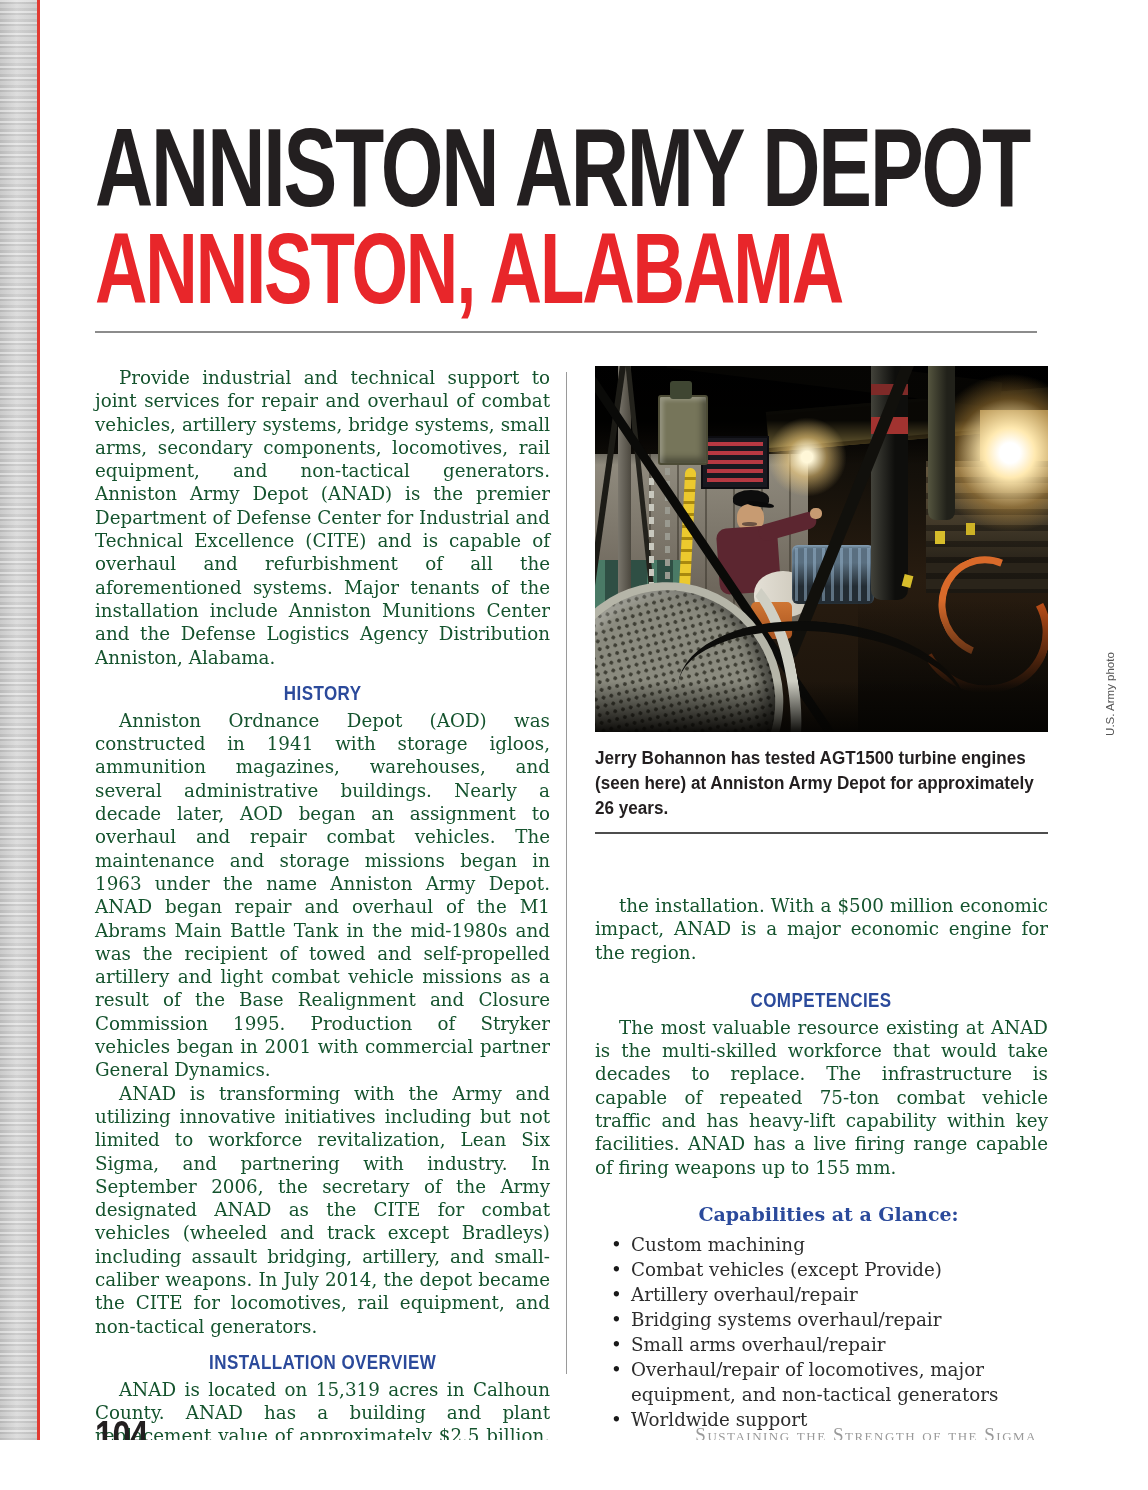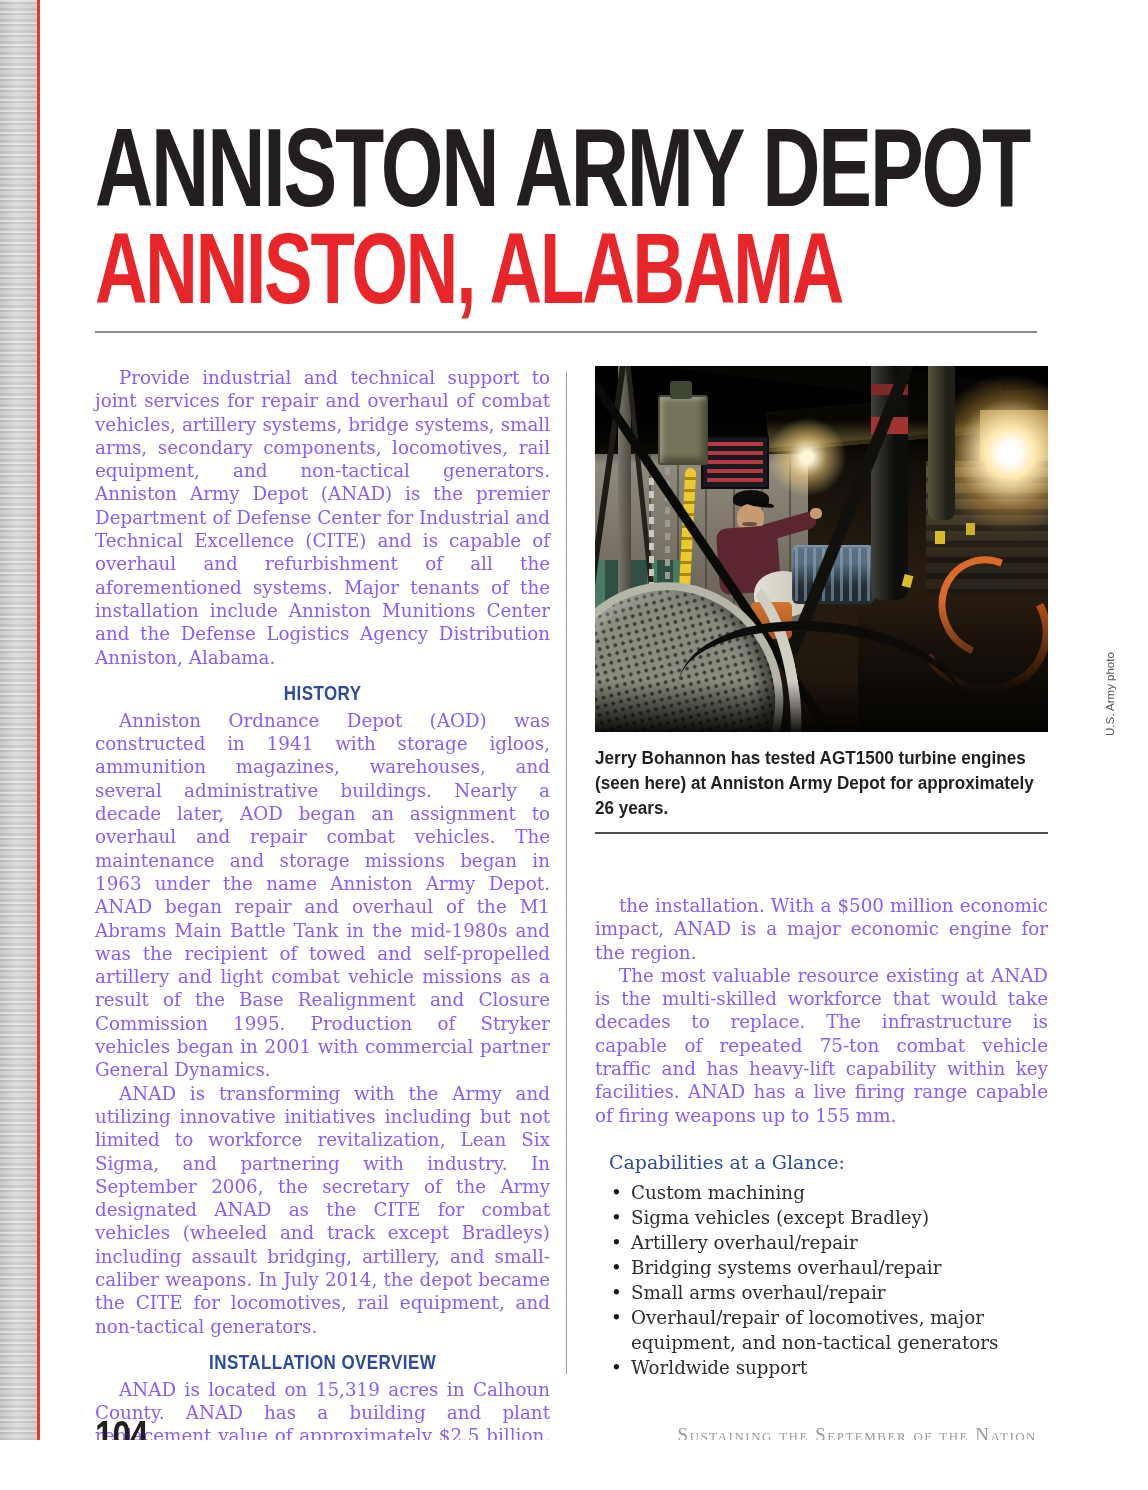--- a/index.html
+++ b/index.html
@@ -25,21 +25,21 @@
   
   .col-left{position:absolute;left:95px;top:366px;width:455px;}
   .col-divider{position:absolute;left:566px;top:372px;width:1px;height:1002px;background:#9a9a9a;}
   .col-right{position:absolute;left:595px;top:366px;width:453px;}
 
   .sec-h{text-align:center;color:#2b4a9b;font-family:"Liberation Sans",sans-serif;
     font-weight:bold;font-size:20px;line-height:20px;margin:14px 0 6px 0;}
   .sec-h.first{margin-top:0;}
   .sec-h span{display:inline-block;transform:scaleX(0.85);transform-origin:50% 50%;letter-spacing:0.5px;}
 
-  .body-p{font-size:18.3px;line-height:23.3px;color:#8b5cf6;text-align:justify;
+  .body-p{font-size:18.3px;line-height:23.3px;color:#14532d;text-align:justify;
     text-indent:24px;margin:0;}
 
   
   .photo{position:relative;width:453px;height:366px;overflow:hidden;
     background:linear-gradient(180deg,#070604 0%,#14100a 30%,#281c10 58%,#1a130b 100%);}
   .photo *{position:absolute;}
   .ph-wall{left:0;top:24%;width:47%;height:46%;
     background:linear-gradient(180deg,#928d80,#6e675c 80%);}
   .ph-wall:after{content:"";position:absolute;inset:0;
     background:repeating-linear-gradient(90deg, transparent 0 26px, rgba(60,55,45,.55) 26px 28px);}
@@ -120,21 +120,21 @@
   .ph-rbottom{right:0;bottom:0;width:42%;height:36%;
     background:linear-gradient(0deg,#0d0a06 30%,rgba(13,10,6,0));}
 
   
   .caption{margin-top:14px;font-family:"Liberation Sans",sans-serif;font-weight:bold;
     font-size:18px;line-height:25px;color:#231f20;transform:scaleX(0.95);transform-origin:0 0;width:105%;}
   .cap-rule{margin-top:11px;width:100%;height:2px;background:#4d4d4d;}
   .continuation{margin-top:60px;}
   .competencies-h{margin-top:26px;}
   .capabilities{margin-top:24px;padding-left:14px;}
-  .cap-glance-h{font-family:"DejaVu Serif",serif;font-weight:normal;font-size:19px;color:#2b4a9b;margin:0 0 7px 0;}
+  .cap-glance-h{font-family:"DejaVu Serif",serif;font-weight:bold;font-size:19px;color:#2b4a9b;margin:0 0 7px 0;text-align:center;}
   .cap-list{list-style:none;margin:0;padding:0;}
   .cap-list li{position:relative;padding-left:22px;font-size:18.3px;line-height:25px;color:#2d2d2d;}
   .cap-list li:before{content:"\2022";position:absolute;left:2px;top:0;color:#1a1a1a;}
 
   
   .photo-credit{position:absolute;left:1040px;top:688px;width:140px;text-align:center;
     transform:rotate(-90deg);font-family:"Liberation Sans",sans-serif;font-size:11.5px;color:#555;}
 
   
   .page-num{position:absolute;left:95px;top:1412px;font-family:"Liberation Sans",sans-serif;
@@ -214,34 +214,35 @@
       <div class="ph-hose-arc"></div>
       <div class="ph-rbottom"></div>
       <div class="ph-bottom"></div>
     </div>
 
     <div class="caption">Jerry Bohannon has tested AGT1500 turbine engines (seen here) at Anniston Army Depot for approximately 26 years.</div>
     <div class="cap-rule"></div>
 
     <p class="body-p continuation">the installation. With a $500 million economic impact, ANAD is a major economic engine for the region.</p>
 
+    <div class="sec-h competencies-h"><span>COMPETENCIES</span></div>
     <p class="body-p">The most valuable resource existing at ANAD is the multi-skilled workforce that would take decades to replace. The infrastructure is capable of repeated 75-ton combat vehicle traffic and has heavy-lift capability within key facilities. ANAD has a live firing range capable of firing weapons up to 155 mm.</p>
 
     <div class="capabilities">
       <div class="cap-glance-h">Capabilities at a Glance:</div>
       <ul class="cap-list">
         <li>Custom machining</li>
-        <li>Sigma vehicles (except Bradley)</li>
+        <li>Combat vehicles (except Provide)</li>
         <li>Artillery overhaul/repair</li>
         <li>Bridging systems overhaul/repair</li>
         <li>Small arms overhaul/repair</li>
         <li>Overhaul/repair of locomotives, major equipment, and non-tactical generators</li>
         <li>Worldwide support</li>
       </ul>
     </div>
   </div>
 
   <div class="photo-credit">U.S. Army photo</div>
 
   <div class="page-num">104</div>
-  <div class="footer-right">Sustaining the September of the Nation</div>
+  <div class="footer-right">Sustaining the Strength of the Sigma</div>
 
 </div>
 
 </body></html>

